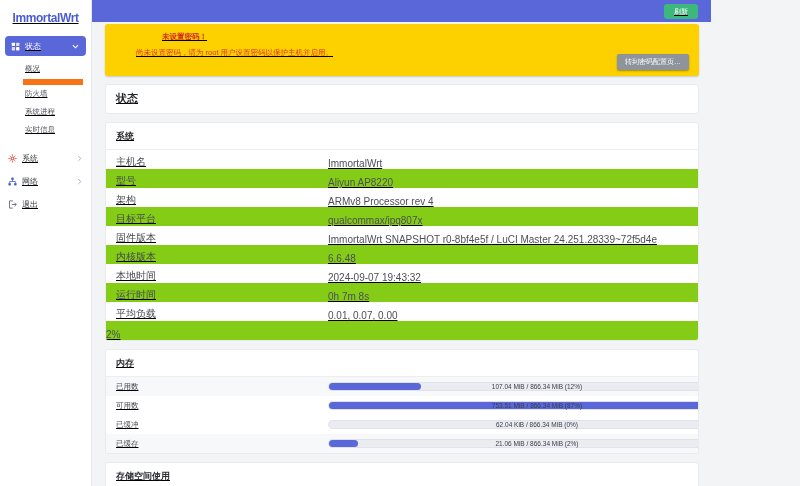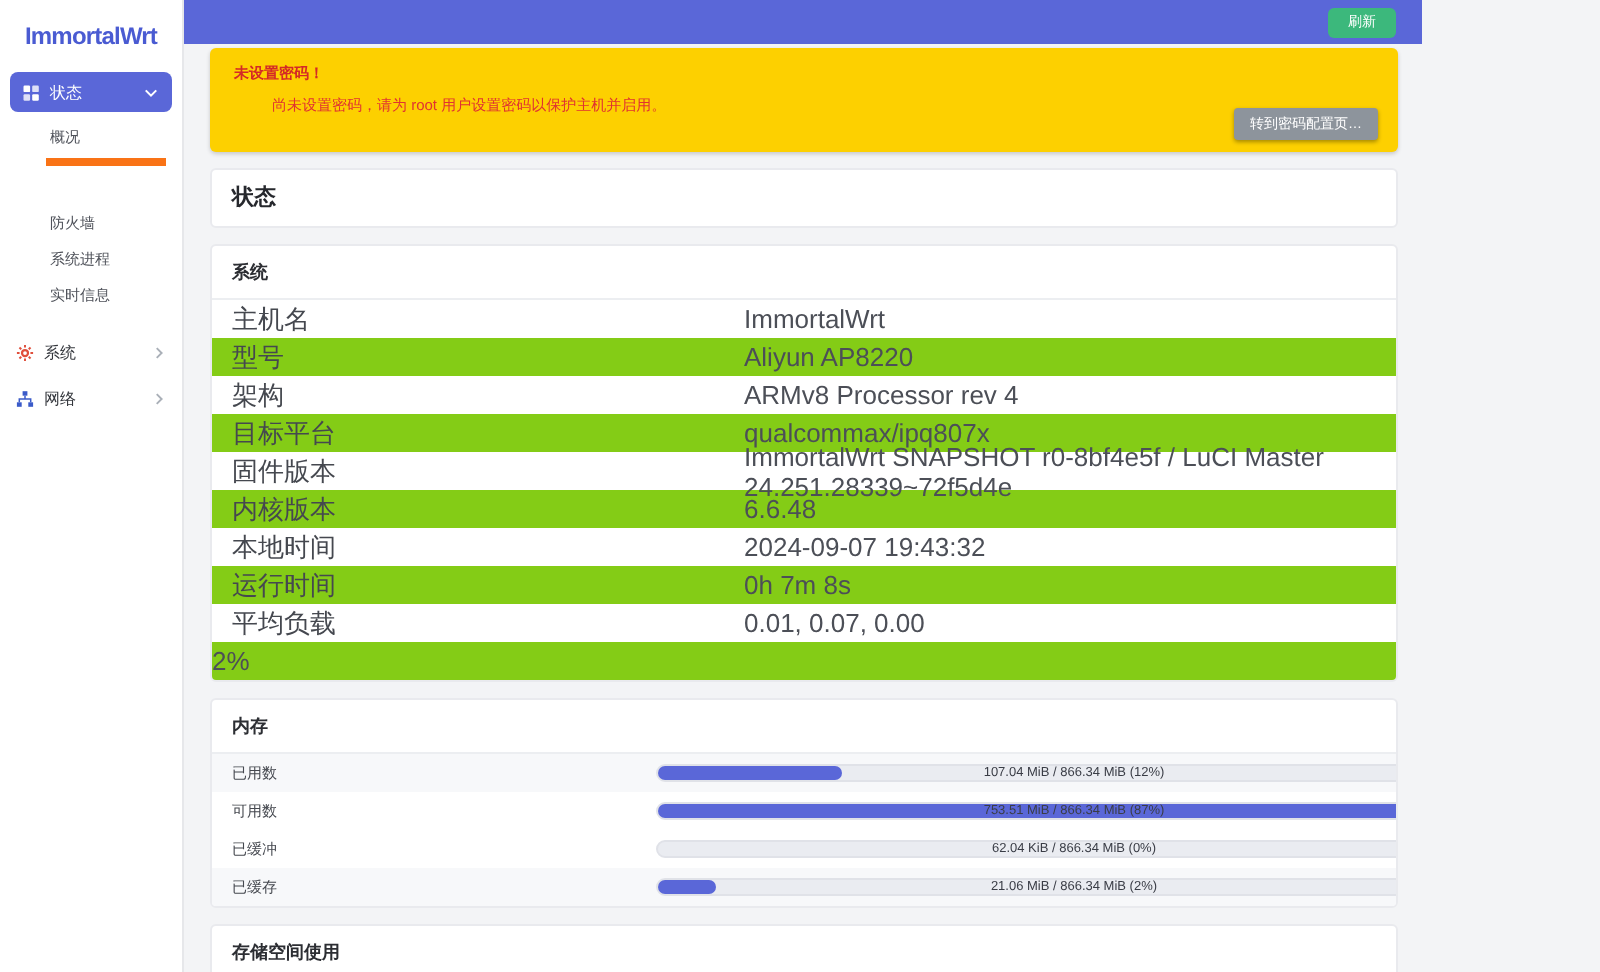--- a/index.html
+++ b/index.html
@@ -2,42 +2,42 @@
 <html><head>
 <meta charset="utf-8">
 <style>
   * { box-sizing: border-box; }
   html,body { margin:0; padding:0; }
   body {
     width:800px; height:486px; overflow:hidden;
     font-family:"Liberation Sans","DejaVu Sans",sans-serif;
     background:#f3f4f6;
   }
-  .app { display:flex; width:711px; height:486px; }
+  .app { display:flex; width:711px; height:486px;text-decoration:underline; }
 
   
   .sidebar {
     width:92px; flex-shrink:0; background:#ffffff;
     border-right:1px solid #e6e7ea; position:relative; z-index:3;
   }
   .logo {
     color:#4a5bd2; font-weight:800; font-size:12px; letter-spacing:-0.4px;
     text-align:center; padding:11px 0 9px;
   }
   .nav-active {
     margin:2px 5px 4px; background:#5a67d8; color:#fff; border-radius:4px;
     height:20px; display:flex; align-items:center; gap:5px;
     padding:0 7px 0 6px; font-size:8px; cursor:pointer;
   }
   .nav-active .chev { margin-left:auto; display:flex; }
   .submenu { list-style:none; margin:4px 0 2px; padding:0; }
   .sub-item {
     font-size:7.5px; color:#4f525a; padding:4px 0 4px 25px; cursor:pointer;
   }
-  .sub-item.active { border-bottom:4px solid #f97316; margin:0 8px 20px 23px; padding-left:2px; padding-bottom:5px; }
+  .sub-item.active { border-bottom:6px solid #f97316; margin:0 8px 0 23px; padding-left:2px; padding-bottom:5px; }
   .groups { margin-top:8px; }
   .group-item {
     display:flex; align-items:center; gap:5px; cursor:pointer;
     font-size:8px; color:#34373d; padding:6px 8px 6px 8px;
   }
   .group-item .gchev { margin-left:auto; display:flex; }
   .icon { display:inline-flex; align-items:center; }
 
   
   .main { flex:1; display:flex; flex-direction:column; min-width:0; }
@@ -50,21 +50,21 @@
     font-size:7px; line-height:1; padding:4px 10px; cursor:pointer;
     font-family:inherit;
   }
   .content { flex:1; padding:2px 12px 0 13px; overflow:hidden; }
 
   
   .alert {
     position:relative; background:#fdd000; border-radius:3px;
     height:52px; padding:8px 12px; box-shadow:0 1px 2px rgba(0,0,0,.18);
   }
-  .alert-title { color:#d42a26; font-weight:bold; font-size:7.5px; margin-bottom:6px; }
+  .alert-title { color:#d42a26; font-weight:bold; font-size:7.5px; margin-bottom:6px;margin-left:45px; }
   .alert-msg { color:#e03330; font-size:7.5px;padding-left:19px; }
   .alert-btn {
     position:absolute; right:10px; bottom:6px;
     background:#8d949c; color:#fff; border:none; border-radius:2px;
     font-size:7px; padding:3px 8px; cursor:pointer; font-family:inherit;
     box-shadow:0 1px 2px rgba(0,0,0,.35);
   }
 
   
   .card {
@@ -72,21 +72,21 @@
     margin-top:8px; overflow:hidden;
   }
   .title-card { padding:6px 10px 7px; }
   .page-title { margin:0; font-size:11px; font-weight:bold; color:#26282d; }
   .section-title {
     margin:0; padding:7px 10px 6px; font-size:9px; font-weight:bold;
     color:#2c2e33; border-bottom:1px solid #eceef1;
   }
 
   
-  .trow { display:flex; align-items:center; height:19px; font-size:13px;gap:44px; }
+  .trow { display:flex; align-items:flex-end; height:19px; font-size:10px; }
   .trow.alt { background:#84cc16; }
   .trow .tl { width:222px; padding-left:10px; color:#45484f; flex-shrink:0; }
   .trow .tv { color:#4c4f57; }
 
   
   .brow { display:flex; align-items:center; height:19px; font-size:7.5px; }
   .brow.alt { background:#f7f8fa; }
   .brow .tl { width:222px; padding-left:10px; color:#45484f; flex-shrink:0; }
   .bar {
     position:relative; width:418px; height:9px; flex-shrink:0;
@@ -164,20 +164,29 @@
                 <path d="M6 3.8v2.2M2.2 8.2V6h7.6v2.2" fill="none" stroke="#3b5bc9" stroke-width="1"></path>
               </svg>
             </span>
             <span>网络</span>
             <span class="gchev">
               <svg viewBox="0 0 8 8" width="7" height="7">
                 <path d="M2.7 1.2 5.5 4 2.7 6.8" fill="none" stroke="#aab0b8" stroke-width="1.1"></path>
               </svg>
             </span>
           </div>
+          <div class="group-item">
+            <span class="icon">
+              <svg viewBox="0 0 12 12" width="9" height="9">
+                <path d="M6.5 1.2H2v9.6h4.5" fill="none" stroke="#70767f" stroke-width="1.3"></path>
+                <path d="M5.2 6h5.6M8.6 3.6 11 6 8.6 8.4" fill="none" stroke="#70767f" stroke-width="1.3"></path>
+              </svg>
+            </span>
+            <span>退出</span>
+          </div>
         </div>
     </nav>
   </aside>
 
   <div class="main">
     <div class="topbar">
       <button class="refresh-btn">刷新</button>
     </div>
 
     <div class="content">

